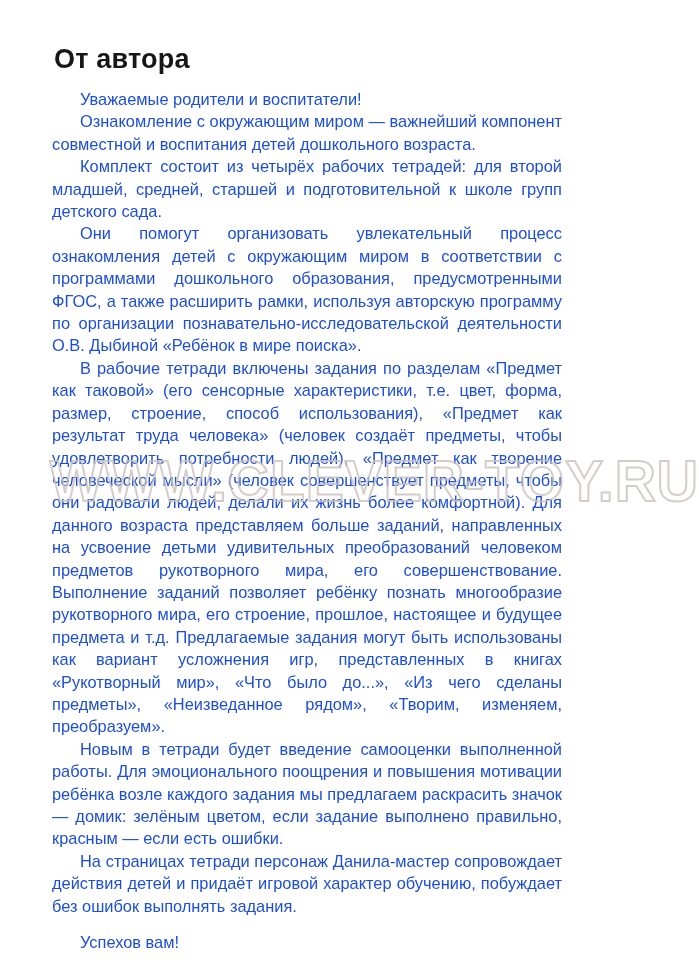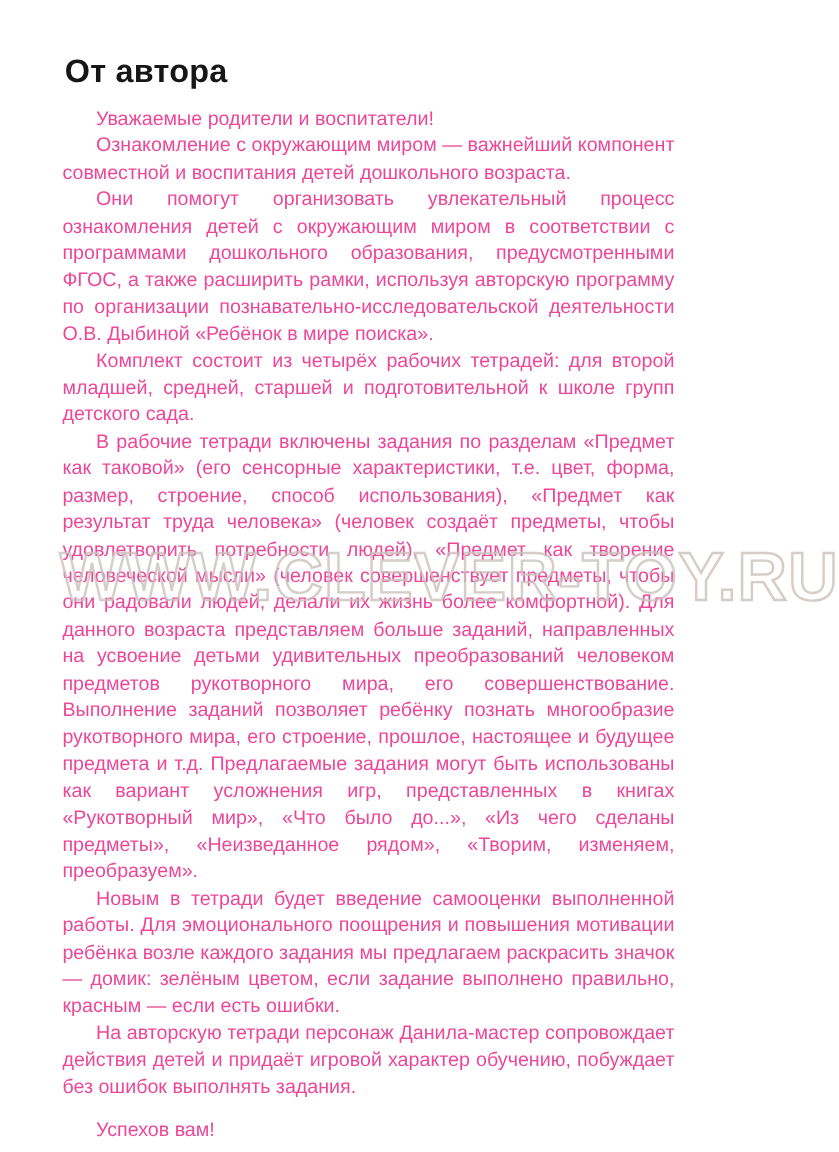--- a/index.html
+++ b/index.html
@@ -22,21 +22,21 @@
     font-weight: bold;
     letter-spacing: 0.2px;
     color: #161616;
     margin: 0 0 13px 2px;
   }
   .body-text p {
     font-size: 16.4px;
     line-height: 22.4px;
     text-align: justify;
     text-indent: 28px;
-    color: #ec4899;
+    color: #1d4ed8;
   }
   .closing {
     margin-top: 14px !important;
     text-align: center;
   }
   .watermark {
     position: absolute;
     top: 448px;
     left: 0;
     width: 699px;
@@ -54,23 +54,23 @@
 </head>
 <body>
 
 <div class="page">
 
   <h1 class="page-title">От автора</h1>
 
   <div class="body-text">
     <p>Уважаемые родители и воспитатели!</p>
     <p>Ознакомление с окружающим миром — важнейший компонент совместной и воспитания детей дошкольного возраста.</p>
+    <p>Комплект состоит из четырёх рабочих тетрадей: для второй младшей, средней, старшей и подготовительной к школе групп детского сада.</p>
     <p>Они помогут организовать увлекательный процесс ознакомления детей с окружающим миром в соответствии с программами дошкольного образования, предусмотренными ФГОС, а также расширить рамки, используя авторскую программу по организации познавательно-исследовательской деятельности О.В. Дыбиной «Ребёнок в мире поиска».</p>
-    <p>Комплект состоит из четырёх рабочих тетрадей: для второй младшей, средней, старшей и подготовительной к школе групп детского сада.</p>
     <p>В рабочие тетради включены задания по разделам «Предмет как таковой» (его сенсорные характеристики, т.е. цвет, форма, размер, строение, способ использования), «Предмет как результат труда человека» (человек создаёт предметы, чтобы удовлетворить потребности людей), «Предмет как творение человеческой мысли» (человек совершенствует предметы, чтобы они радовали людей, делали их жизнь более комфортной). Для данного возраста представляем больше заданий, направленных на усвоение детьми удивительных преобразований человеком предметов рукотворного мира, его совершенствование. Выполнение заданий позволяет ребёнку познать многообразие рукотворного мира, его строение, прошлое, настоящее и будущее предмета и т.д. Предлагаемые задания могут быть использованы как вариант усложнения игр, представленных в книгах «Рукотворный мир», «Что было до...», «Из чего сделаны предметы», «Неизведанное рядом», «Творим, изменяем, преобразуем».</p>
     <p>Новым в тетради будет введение самооценки выполненной работы. Для эмоционального поощрения и повышения мотивации ребёнка возле каждого задания мы предлагаем раскрасить значок — домик: зелёным цветом, если задание выполнено правильно, красным — если есть ошибки.</p>
-    <p>На авторскую тетради персонаж Данила-мастер сопровождает действия детей и придаёт игровой характер обучению, побуждает без ошибок выполнять задания.</p>
+    <p>На страницах тетради персонаж Данила-мастер сопровождает действия детей и придаёт игровой характер обучению, побуждает без ошибок выполнять задания.</p>
     <p class="closing">Успехов вам!</p>
   </div>
 
   <div class="watermark">WWW.CLEVER-TOY.RU</div>
 
 </div>
 
 </body></html>

